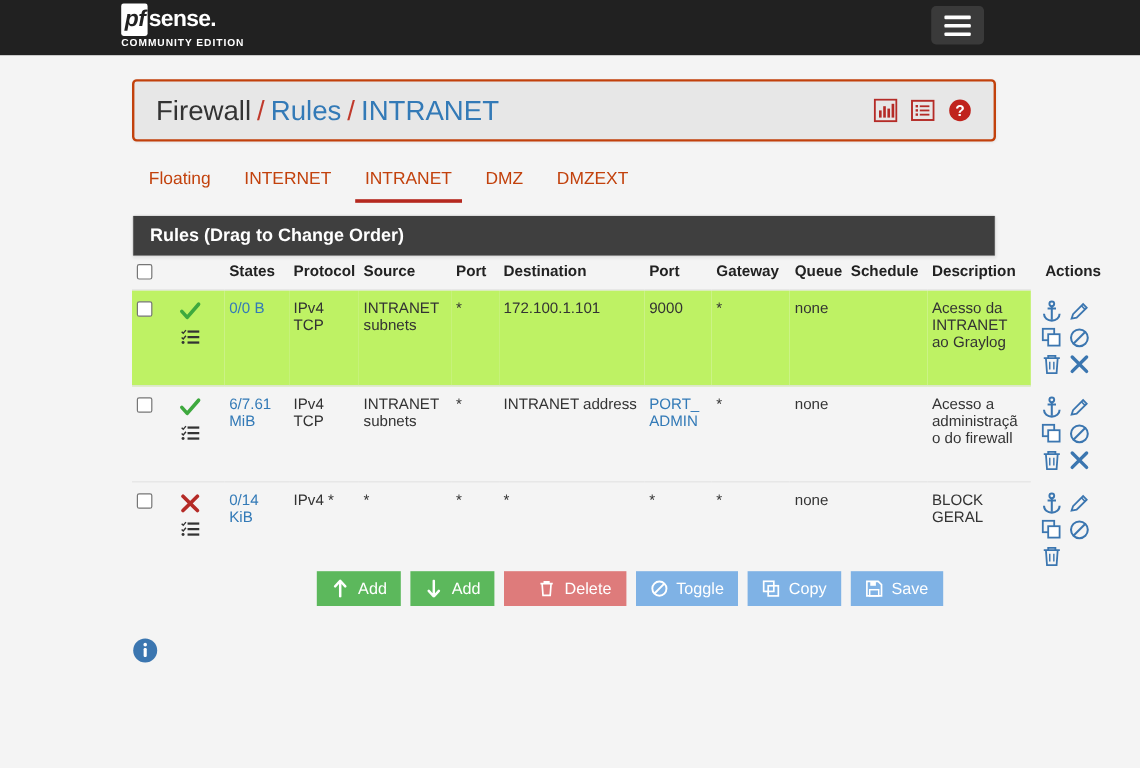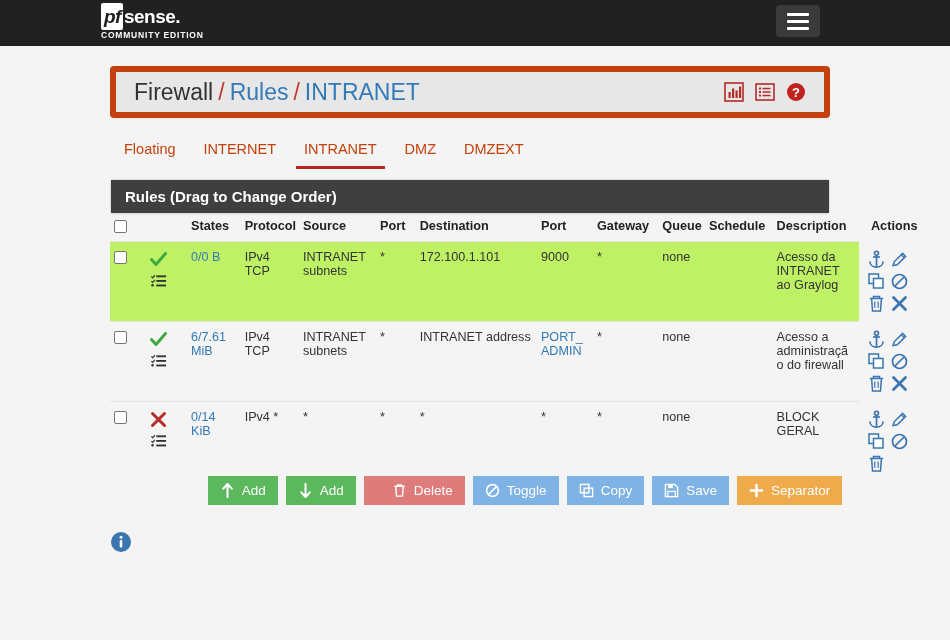--- a/index.html
+++ b/index.html
@@ -79,21 +79,21 @@
     padding-left: 110px;
     padding-right: 10px;
   }
 
   
   .crumb-panel {
     margin-top: 20px;
     width: 720px;
     height: 52px;
     background: #e7e7e7;
-    border: 6px solid #c2410c;
+    border: 2px solid #c2410c;
     border-radius: 4px;
     display: flex;
     align-items: center;
     padding: 0 18px;
     box-shadow: 0 1px 2px rgba(0,0,0,0.05);
   }
   .crumb {
     font-size: 23px;
     color: #333;
     white-space: nowrap;
@@ -545,26 +545,20 @@
       <span>Copy</span>
     </button>
     <button class="btn btn-blue">
       <svg viewBox="0 0 16 16">
         <path d="M1.5 1.5 H11.5 L14.5 4.5 V14.5 H1.5 Z" fill="none" stroke="#fff" stroke-width="1.5"></path>
         <rect x="4.5" y="1.5" width="5" height="4" fill="#fff"></rect>
         <rect x="4" y="9" width="8" height="5.5" fill="none" stroke="#fff" stroke-width="1.3"></rect>
       </svg>
       <span>Save</span>
     </button>
-    <button class="btn btn-orange">
-      <svg viewBox="0 0 16 16">
-        <path d="M8 2 V14 M2 8 H14" stroke="#fff" stroke-width="2.6" stroke-linecap="round"></path>
-      </svg>
-      <span>Separator</span>
-    </button>
   </div>
 
   <div class="infobar">
     <svg class="info-icon" viewBox="0 0 22 22">
       <circle cx="11" cy="11" r="10" fill="#3b76b0"></circle>
       <circle cx="11" cy="6.2" r="1.5" fill="#fff"></circle>
       <rect x="9.7" y="9" width="2.6" height="7.5" rx="1" fill="#fff"></rect>
     </svg>
   </div>
 

